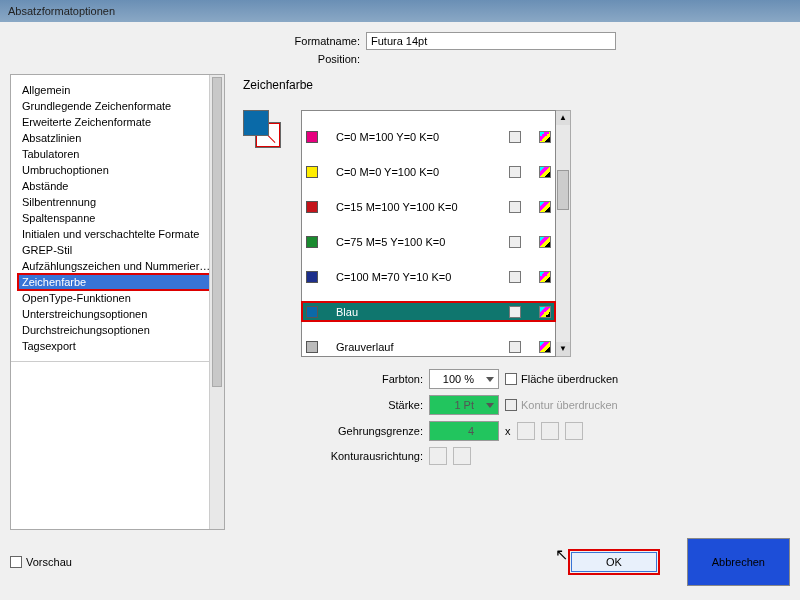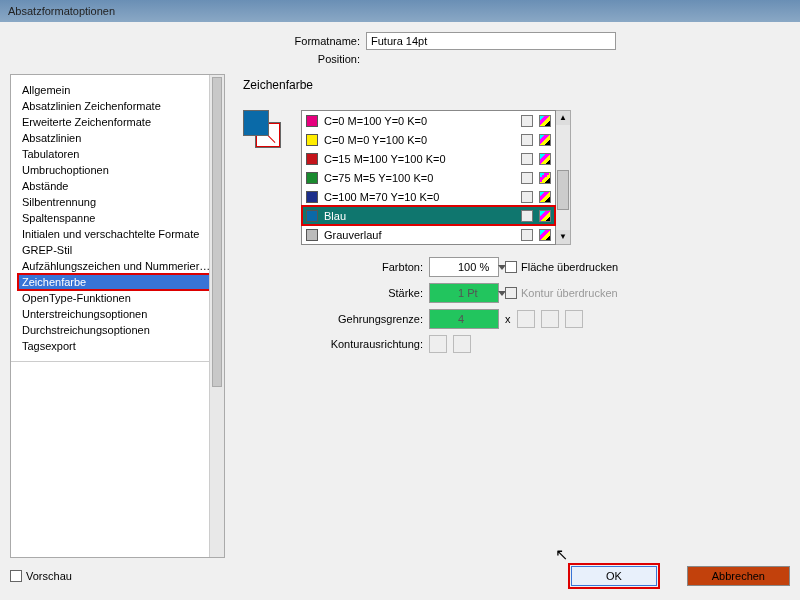--- a/index.html
+++ b/index.html
@@ -21,43 +21,43 @@
 .main { flex: 1; }
 .section-title { margin: 4px 0 18px 0; font-size: 12px; }
 .swatch-row { display: flex; gap: 20px; align-items: flex-start; }
 .swatch-preview { width: 38px; height: 38px; position: relative; }
 .swatch-fill { position: absolute; top: 0; left: 0; width: 26px; height: 26px; background: #0a6aa8; border: 1px solid #666; }
 .swatch-stroke { position: absolute; bottom: 0; right: 0; width: 26px; height: 26px; border: 1px solid #666; background: #fff; }
 .swatch-stroke::after { content:''; position:absolute; left:0; top:0; right:0; bottom:0; border:1px solid #d00; transform: rotate(0); }
 .swatch-stroke::before { content:''; position:absolute; left:2px; right:2px; top:50%; height:1px; background:#d00; transform: rotate(45deg); }
 .swatchlist-wrap { display: flex; }
 .swatchlist { width: 255px; border: 1px solid #888; background: #fff; }
-.swatch-item { display: flex; align-items: center; padding: 2px 4px; gap: 6px; height: 19px; }
+.swatch-item { display: flex; align-items: center; padding: 2px 4px; gap: 18px; height: 19px; margin-top: 16px; }
 .swatch-item.sel { background: #0f766e; color: #fff; outline: 2px solid #d00; outline-offset: -1px; }
 .chip { width: 12px; height: 12px; border: 1px solid #555; flex-shrink: 0; }
 .swname { flex: 1; white-space: nowrap; overflow: hidden; }
 .ic { width: 12px; height: 12px; border: 1px solid #777; background: #eee; flex-shrink: 0; }
 .ic.cmyk { background: linear-gradient(135deg,#0ff 0 25%,#f0f 25% 50%,#ff0 50% 75%,#000 75%); }
 .swscroll { width: 15px; background: #e8e8e8; border: 1px solid #aaa; border-left: none; display: flex; flex-direction: column; }
 .swscroll .arr { height: 14px; text-align: center; font-size: 8px; line-height: 14px; background: #ddd; }
 .swscroll .track { flex: 1; }
 .swscroll .thumb { background: #ccc; border: 1px solid #999; height: 40px; margin: 45px 1px 0; }
 .controls { margin-top: 12px; margin-left: 60px; }
 .controls .row { display: flex; align-items: center; margin-bottom: 6px; gap: 6px; }
 .controls label.lbl { width: 120px; text-align: right; }
 .num-input { display: flex; align-items: center; border: 1px solid #999; background: #fff; padding: 0 4px; height: 20px; width: 70px; }
 .num-input.dis { background: #22c55e; color: #999; }
-.num-input input { border: none; width: 40px; text-align: left; background: transparent; margin-left: 24px; }
+.num-input input { border: none; width: 40px; text-align: right; background: transparent; }
 .dd { width: 0; height: 0; border-left: 4px solid transparent; border-right: 4px solid transparent; border-top: 5px solid #555; margin-left: auto; }
 .chk { display: flex; align-items: center; gap: 4px; }
 .chk .box { width: 12px; height: 12px; border: 1px solid #666; background: #fff; }
 .iconbtn { width: 18px; height: 18px; border: 1px solid #bbb; background: #eee; }
 .footer { display: flex; align-items: center; padding-top: 8px; gap: 30px; justify-content: center; }
 .footer .spacer { flex: 1; }
-.btn { padding: 3px 24px; border: 1px solid #888; background: #c2410c; cursor: pointer; }
+.btn { padding: 17px 24px; border: 1px solid #888; background: #1d4ed8; cursor: pointer; }
 .btn.ok { outline: 2px solid #d00; outline-offset: 1px; border: 1px solid #3874d6; background: #e8f0fb; padding: 3px 34px; }
 .cursor { position: absolute; left: 555px; top: 545px; font-size: 16px; pointer-events: none; }
 </style>
 </head>
 <body>
 
 <div class="titlebar">
   <span>Absatzformatoptionen</span>
 </div>
 
@@ -70,21 +70,21 @@
     </div>
     <div class="row">
       <label>Position:</label>
     </div>
   </div>
 
   <div class="body">
     <div class="sidebar">
       <ul id="sidebar-list">
           <li>Allgemein</li>
-          <li>Absatzlinien Zeichenformate</li>
+          <li>Grundlegende Zeichenformate</li>
           <li>Erweiterte Zeichenformate</li>
           <li>Absatzlinien</li>
           <li>Tabulatoren</li>
           <li>Umbruchoptionen</li>
           <li>Abstände</li>
           <li>Silbentrennung</li>
           <li>Spaltenspanne</li>
           <li>Initialen und verschachtelte Formate</li>
           <li>GREP-Stil</li>
           <li>Aufzählungszeichen und Nummerierung</li>

